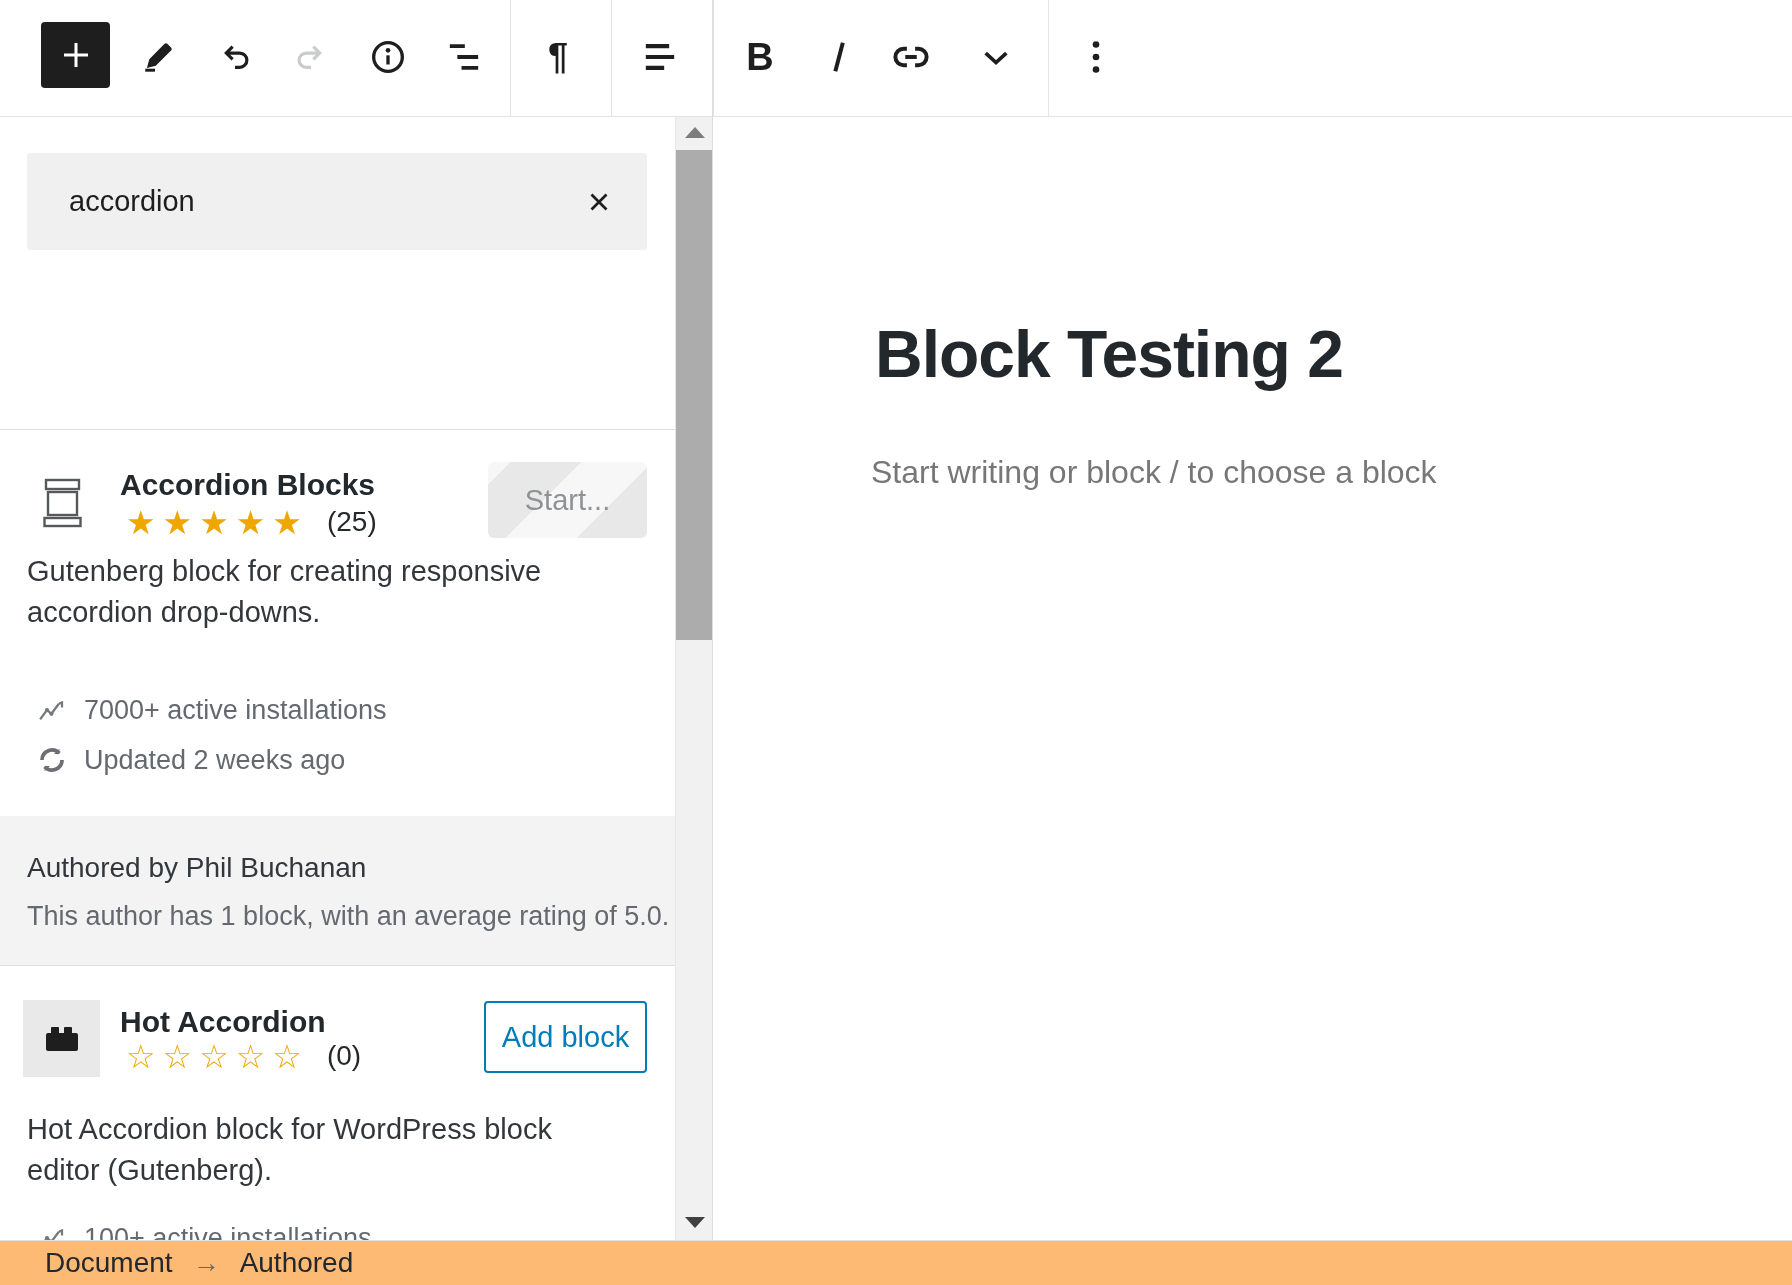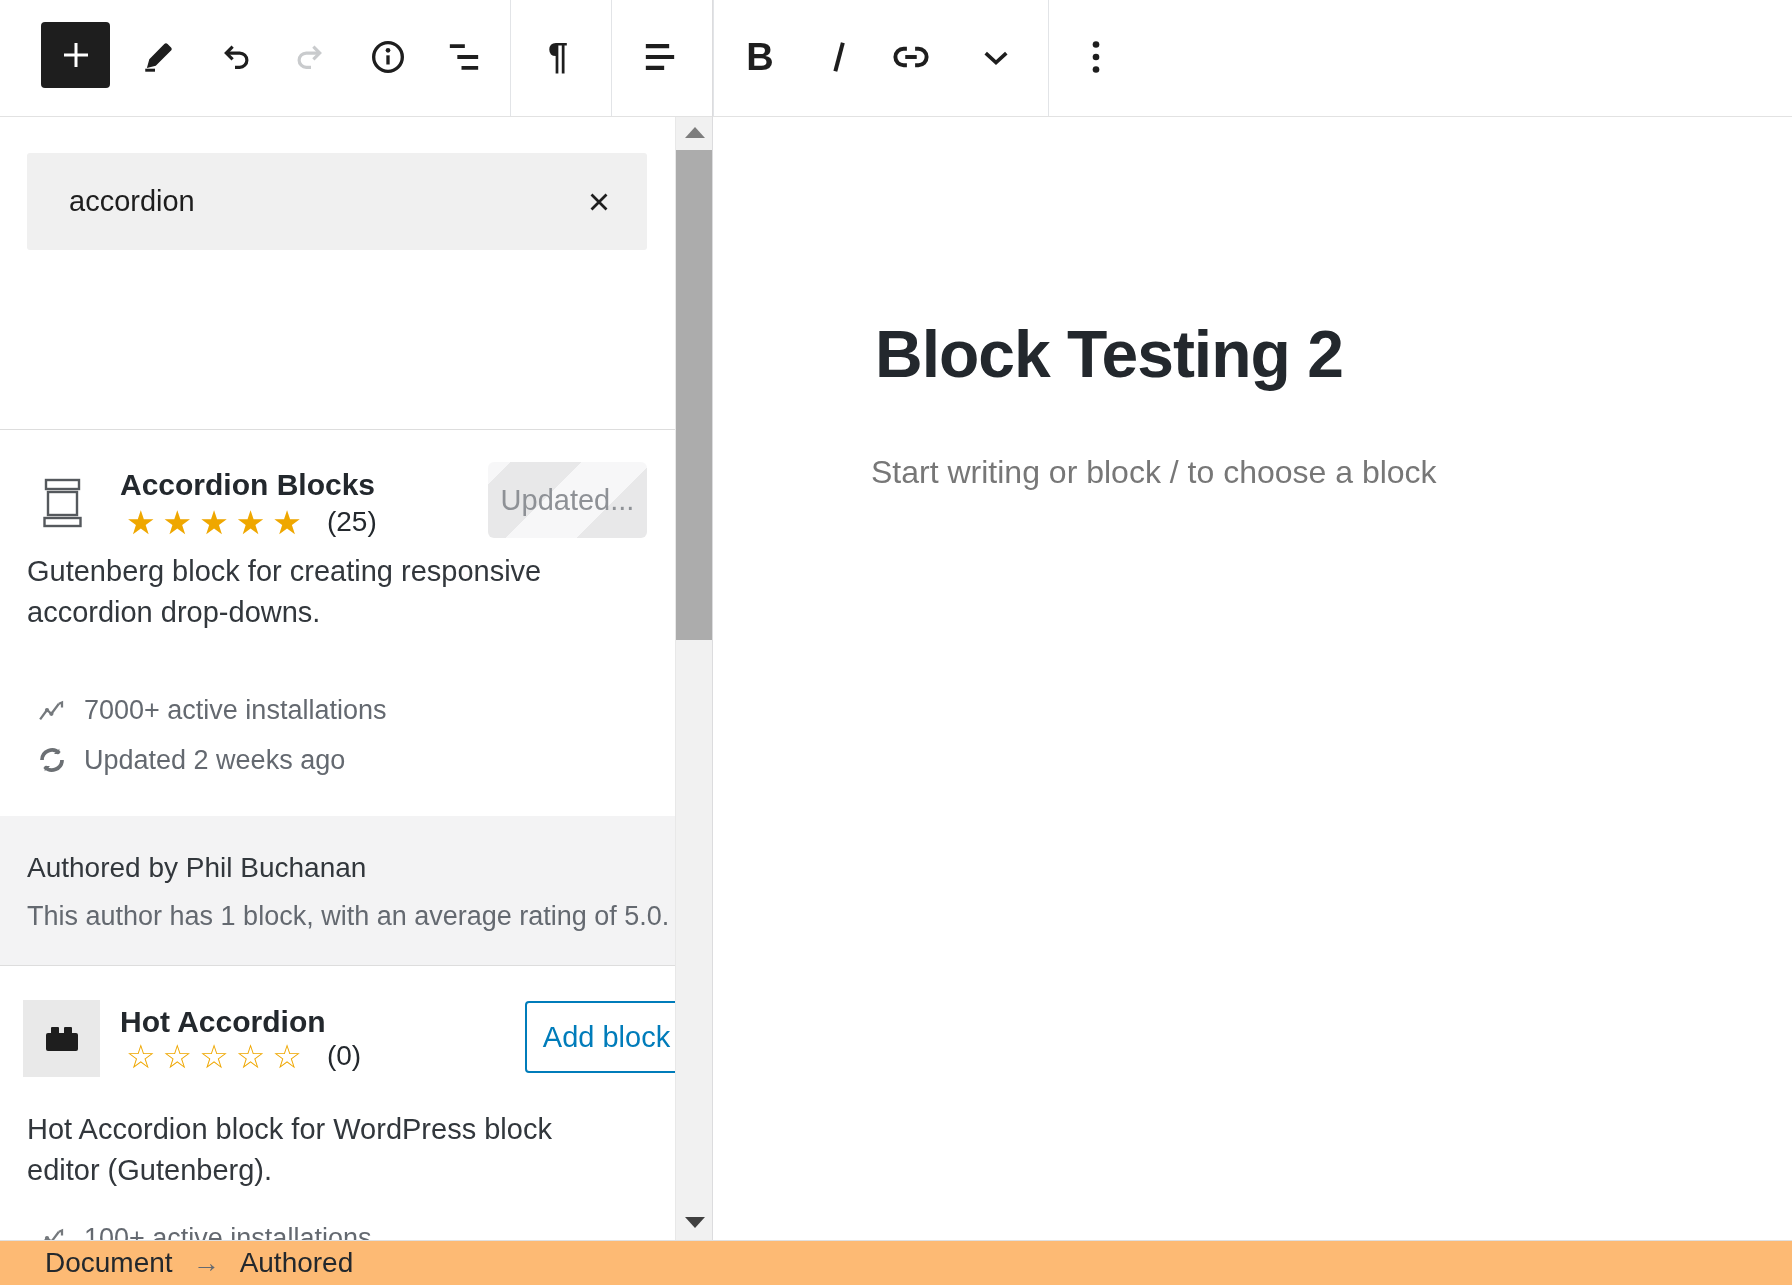--- a/index.html
+++ b/index.html
@@ -34,21 +34,21 @@
   .block-desc { position:absolute; left:27px; font-size:29px; line-height:41px; color:#32373c; }
 
   .meta-row { position:absolute; left:36px; display:flex; align-items:center; height:34px; }
   .meta-icon { width:32px; display:flex; justify-content:center; }
   .meta-text { font-size:27px; color:#646970; margin-left:16px; }
 
   .adding-btn { position:absolute; left:488px; top:345px; width:159px; height:76px; border:none; border-radius:6px;
     background:repeating-linear-gradient(-45deg,#e8e8e9 0 50px,#f7f7f8 50px 100px);
     color:#8e9196; font-family:"Liberation Sans",sans-serif; font-size:29px; cursor:default; }
   .addblock-btn { position:absolute; left:484px; top:884px; width:163px; height:72px; background:#fff; border:2px solid #007cba; border-radius:4px;
-    color:#007cba; font-family:"Liberation Sans",sans-serif; font-size:29px; cursor:pointer;margin-left:41px; }
+    color:#007cba; font-family:"Liberation Sans",sans-serif; font-size:29px; cursor:pointer; }
 
   .author-box { position:absolute; left:0; top:699px; width:675px; height:150px; background:#f3f3f4; border-bottom:1px solid #ddd; }
   .author-heading { position:absolute; left:27px; top:36px; font-size:28px; color:#32373c; }
   .author-detail { position:absolute; left:27px; top:85px; font-size:27px; color:#646970; }
 
   .block-tile { position:absolute; left:23px; top:883px; width:77px; height:77px; background:#e9e9e9; display:flex; align-items:center; justify-content:center; }
 
   
   .scrollbar { position:absolute; left:675px; top:117px; width:37px; height:1123px; background:#f1f1f1; border-left:1px solid #e8e8e8; z-index:5; }
   .sb-thumb { position:absolute; left:0; top:33px; width:37px; height:490px; background:#acacac; }
@@ -208,21 +208,21 @@
           <rect x="3" y="2" width="33" height="9" stroke="#55595d" stroke-width="2.4"></rect>
           <rect x="5" y="14" width="29" height="23" stroke="#55595d" stroke-width="2.4"></rect>
           <rect x="1.5" y="40" width="36" height="8" stroke="#55595d" stroke-width="2.4"></rect>
         </svg>
     </span>
     <div class="abs block-title" style="left:120px; top:353px">Accordion Blocks</div>
     <div class="stars-row" style="left:126px; top:386px">
       <span class="stars">★★★★★</span>
       <span class="rating-count">(25)</span>
     </div>
-    <button class="adding-btn">Updated...</button>
+    <button class="adding-btn">Start...</button>
     <div class="block-desc" style="top:434px; width:560px">Gutenberg block for creating responsive accordion drop-downs.</div>
 
     <div class="meta-row" style="top:576px">
       <span class="meta-icon">
         <svg width="30" height="30" viewBox="0 0 24 24" fill="none">
             <path d="M2.5 19.5L8 12l3.5 3L17.5 7" stroke="#75797d" stroke-width="1.8"></path>
             <circle cx="8" cy="12" r="1.7" fill="#75797d"></circle>
             <circle cx="11.5" cy="15" r="1.7" fill="#75797d"></circle>
             <path d="M17.5 7l2.5-1v4" stroke="#75797d" stroke-width="1.8"></path>
           </svg>

